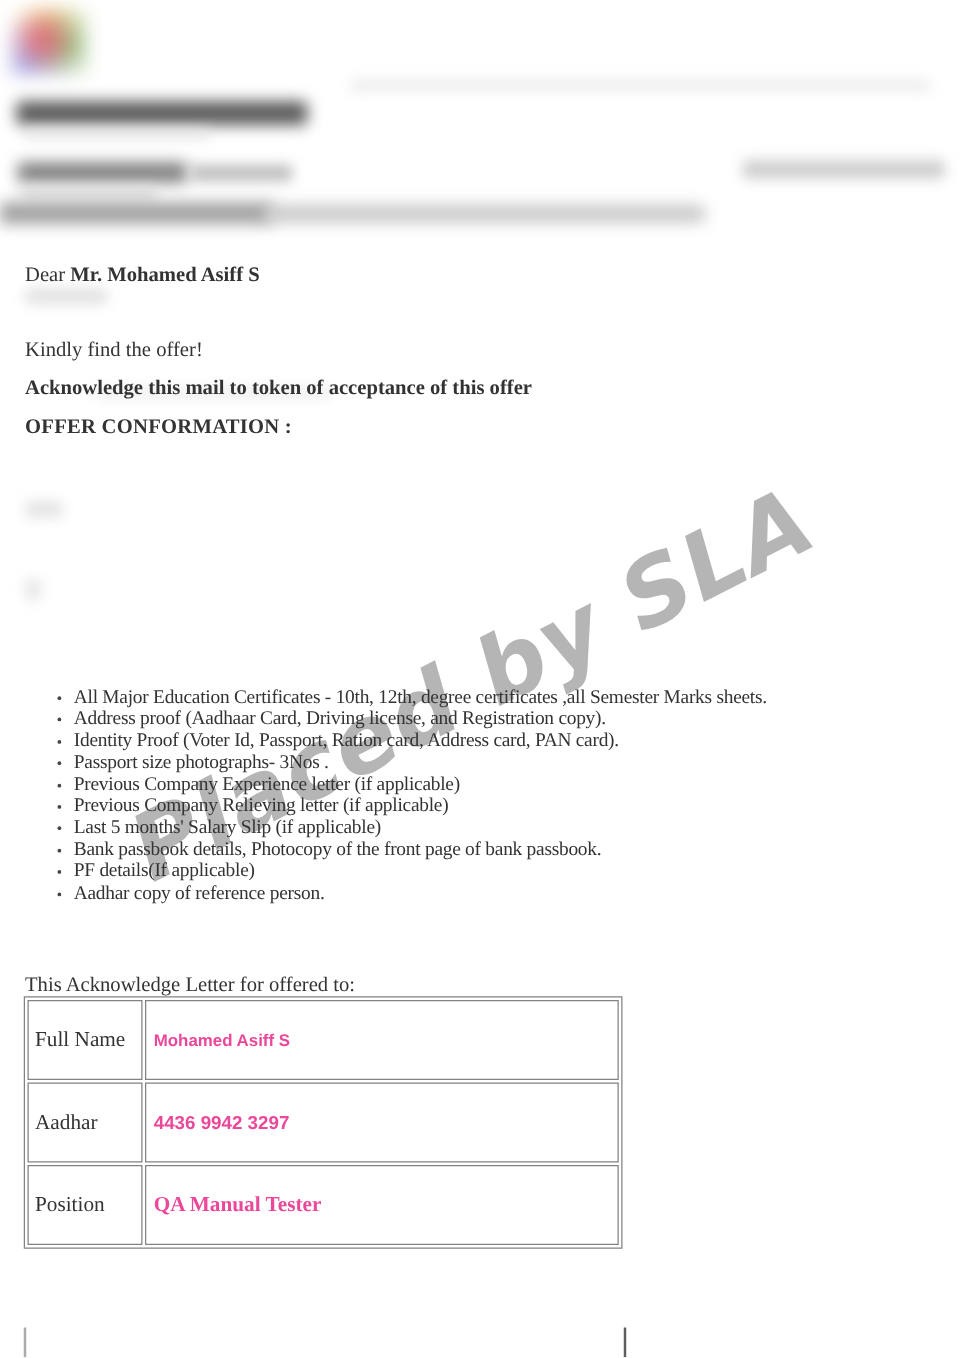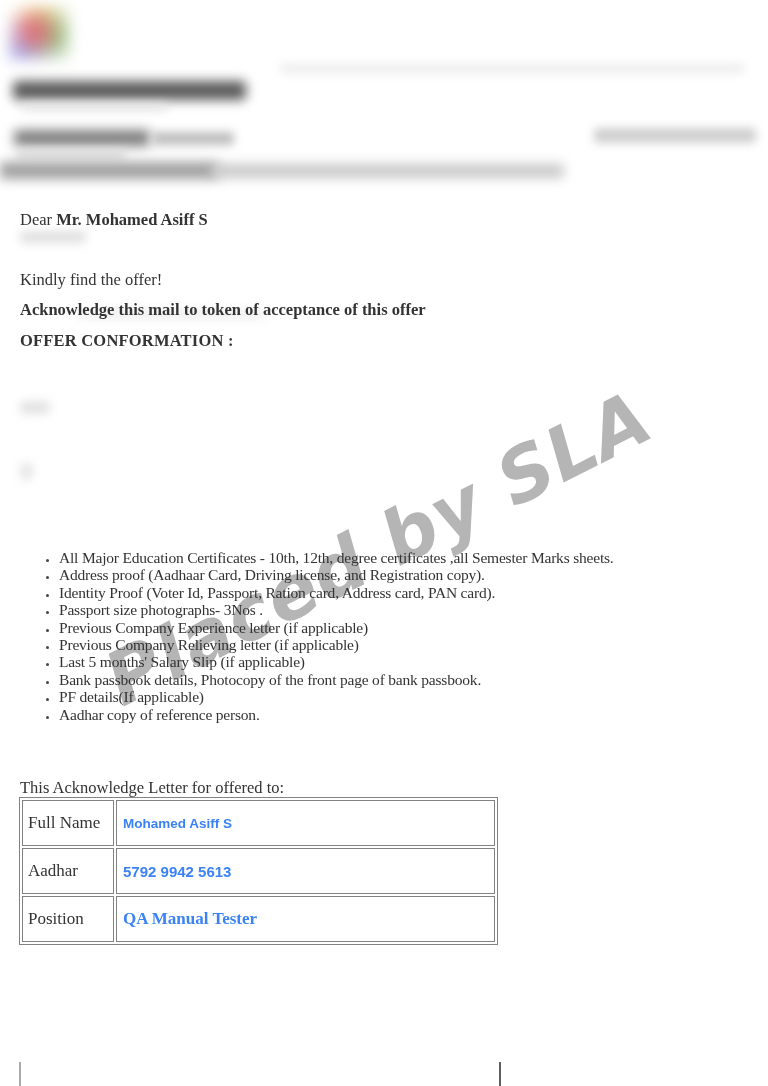--- a/index.html
+++ b/index.html
@@ -43,23 +43,23 @@
   .offer-para{top:349px;width:733px;font-size:16px;line-height:19.5px;letter-spacing:-0.2px;}
   .docs-intro{top:524px;font-size:16px;}
   .docs-list{top:549px;margin:0;padding:0 0 0 39px;list-style:disc;}
   .docs-list li{font-size:15.5px;line-height:17.4px;letter-spacing:-0.2px;}
   .docs-list li::marker{font-size:11px;color:#444;}
   .confirm-intro{top:766px;font-size:16.5px;}
 
   
   .offer-table{position:absolute;top:797px;left:19px;z-index:1;width:479px;
     border:1px solid #828282;border-collapse:separate;border-spacing:2px;}
-  .offer-table td{border:1px solid #828282;height:46px;box-sizing:border-box;vertical-align:middle;}
+  .offer-table td{border:1px solid #828282;height:64px;box-sizing:border-box;vertical-align:middle;}
   td.lbl{width:92px;font-size:17px;padding:2px 2px 2px 5px;color:#333;}
-  td.val{padding:2px 2px 2px 6px;color:#3b82f6;}
+  td.val{padding:2px 2px 2px 6px;color:#ec4899;}
   .val-name{font-family:"Liberation Sans",sans-serif;font-weight:bold;font-size:13.5px;}
   .val-aadhar{font-family:"Liberation Sans",sans-serif;font-weight:bold;font-size:15px;}
   .val-position{font-weight:bold;font-size:17px;}
 
   
   .pg2-edge-left{position:absolute;left:19px;top:1062px;width:2px;height:24px;background:#ababab;}
   .pg2-edge-right{position:absolute;left:499px;top:1062px;width:2px;height:24px;background:#5f5f5f;}
 </style>
 </head>
 <body>
@@ -114,21 +114,21 @@
   <p class="tx confirm-intro">This Acknowledge Letter for offered to:</p>
 
   <table class="offer-table">
     <tbody>
         <tr>
       <td class="lbl">Full Name</td>
       <td class="val val-name">Mohamed Asiff S</td>
     </tr>
     <tr>
       <td class="lbl">Aadhar</td>
-      <td class="val val-aadhar">5792 9942 5613</td>
+      <td class="val val-aadhar">4436 9942 3297</td>
     </tr>
     <tr>
       <td class="lbl">Position</td>
       <td class="val val-position">QA Manual Tester</td>
     </tr>
   </tbody>
     </table>
 
   <div class="pg2-edge-left"></div>
   <div class="pg2-edge-right"></div>

